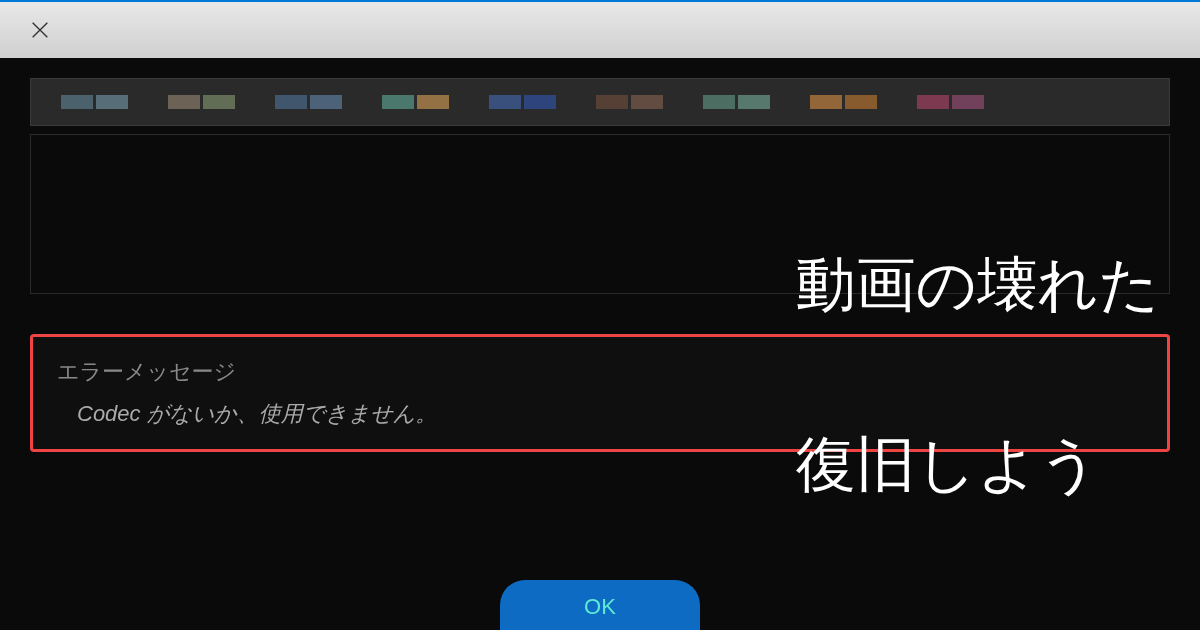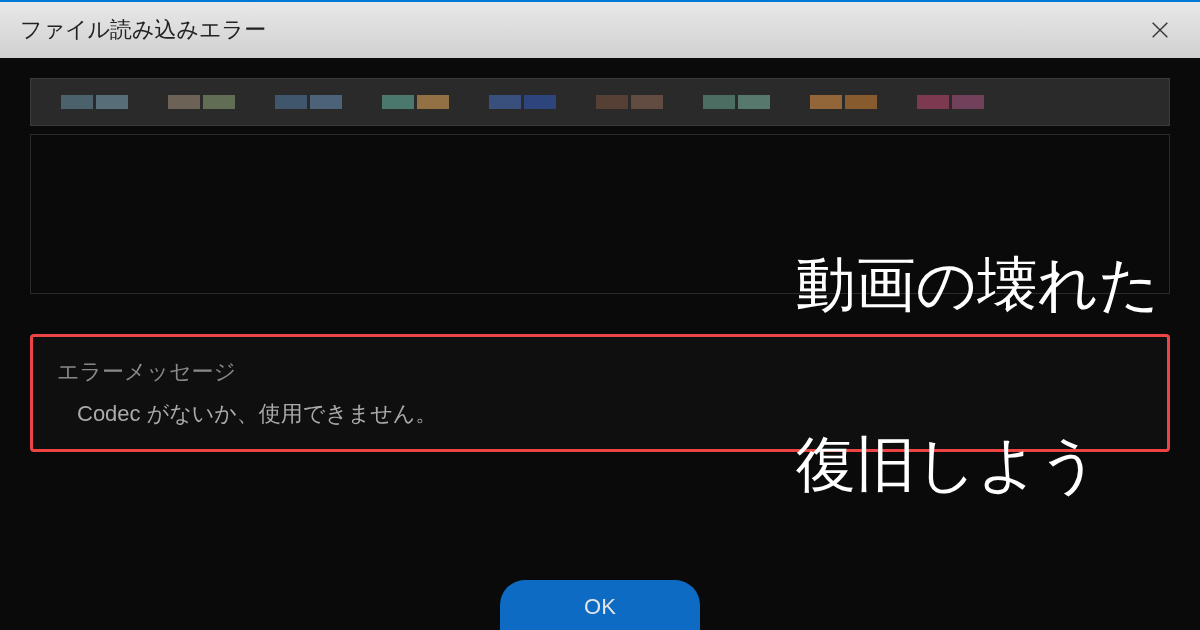--- a/index.html
+++ b/index.html
@@ -94,33 +94,34 @@
     .error-label {
       color: #888;
       font-size: 22px;
       margin-bottom: 12px;
     }
     
     .error-message {
       color: #aaa;
       font-size: 22px;
       padding-left: 20px;
+      font-style: italic;
     }
     
     .ok-button {
       position: absolute;
       bottom: 0;
       left: 50%;
       transform: translateX(-50%);
       width: 200px;
       height: 50px;
       background: #0d6bc4;
       border: none;
       border-radius: 25px 25px 0 0;
-      color: #e5e5e5;
+      color: #5eead4;
       font-size: 22px;
       font-weight: 500;
       cursor: pointer;
       display: flex;
       align-items: flex-start;
       justify-content: center;
       padding-top: 14px;
     }
     
     .overlay-text {
@@ -133,21 +134,20 @@
       font-family: "Yu Mincho", "HGS行書体", serif;
       font-weight: 300;
       text-align: left;
       white-space: pre-line;
     }
   </style>
 </head>
 <body>
 
 <div class="title-bar">
-  <span class="title-bar-text">ファイル読み込みエラー</span>
   <div class="close-button">
     <svg viewBox="0 0 24 24" fill="none">
       <path d="M4 4 L20 20 M20 4 L4 20"></path>
     </svg>
   </div>
 </div>
 
 <div class="content-area">
 
   <div class="thumbnail-strip" id="thumbnail-strip">

